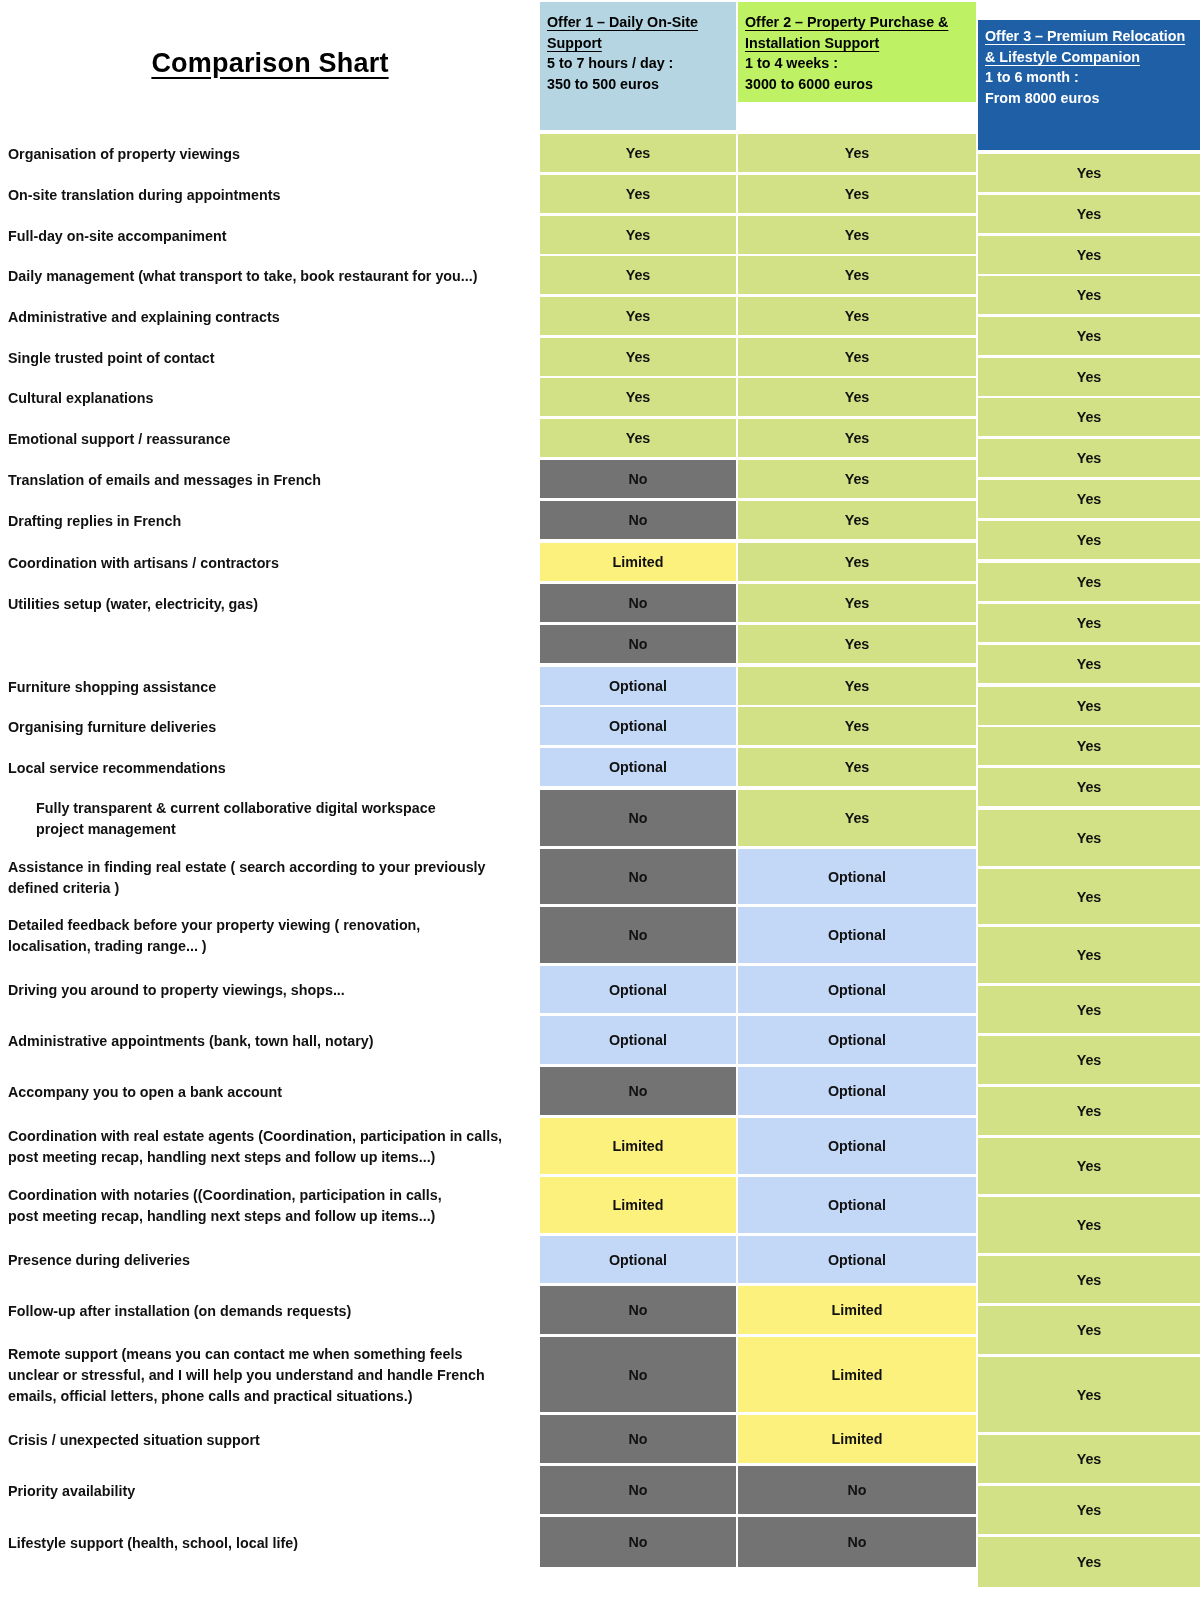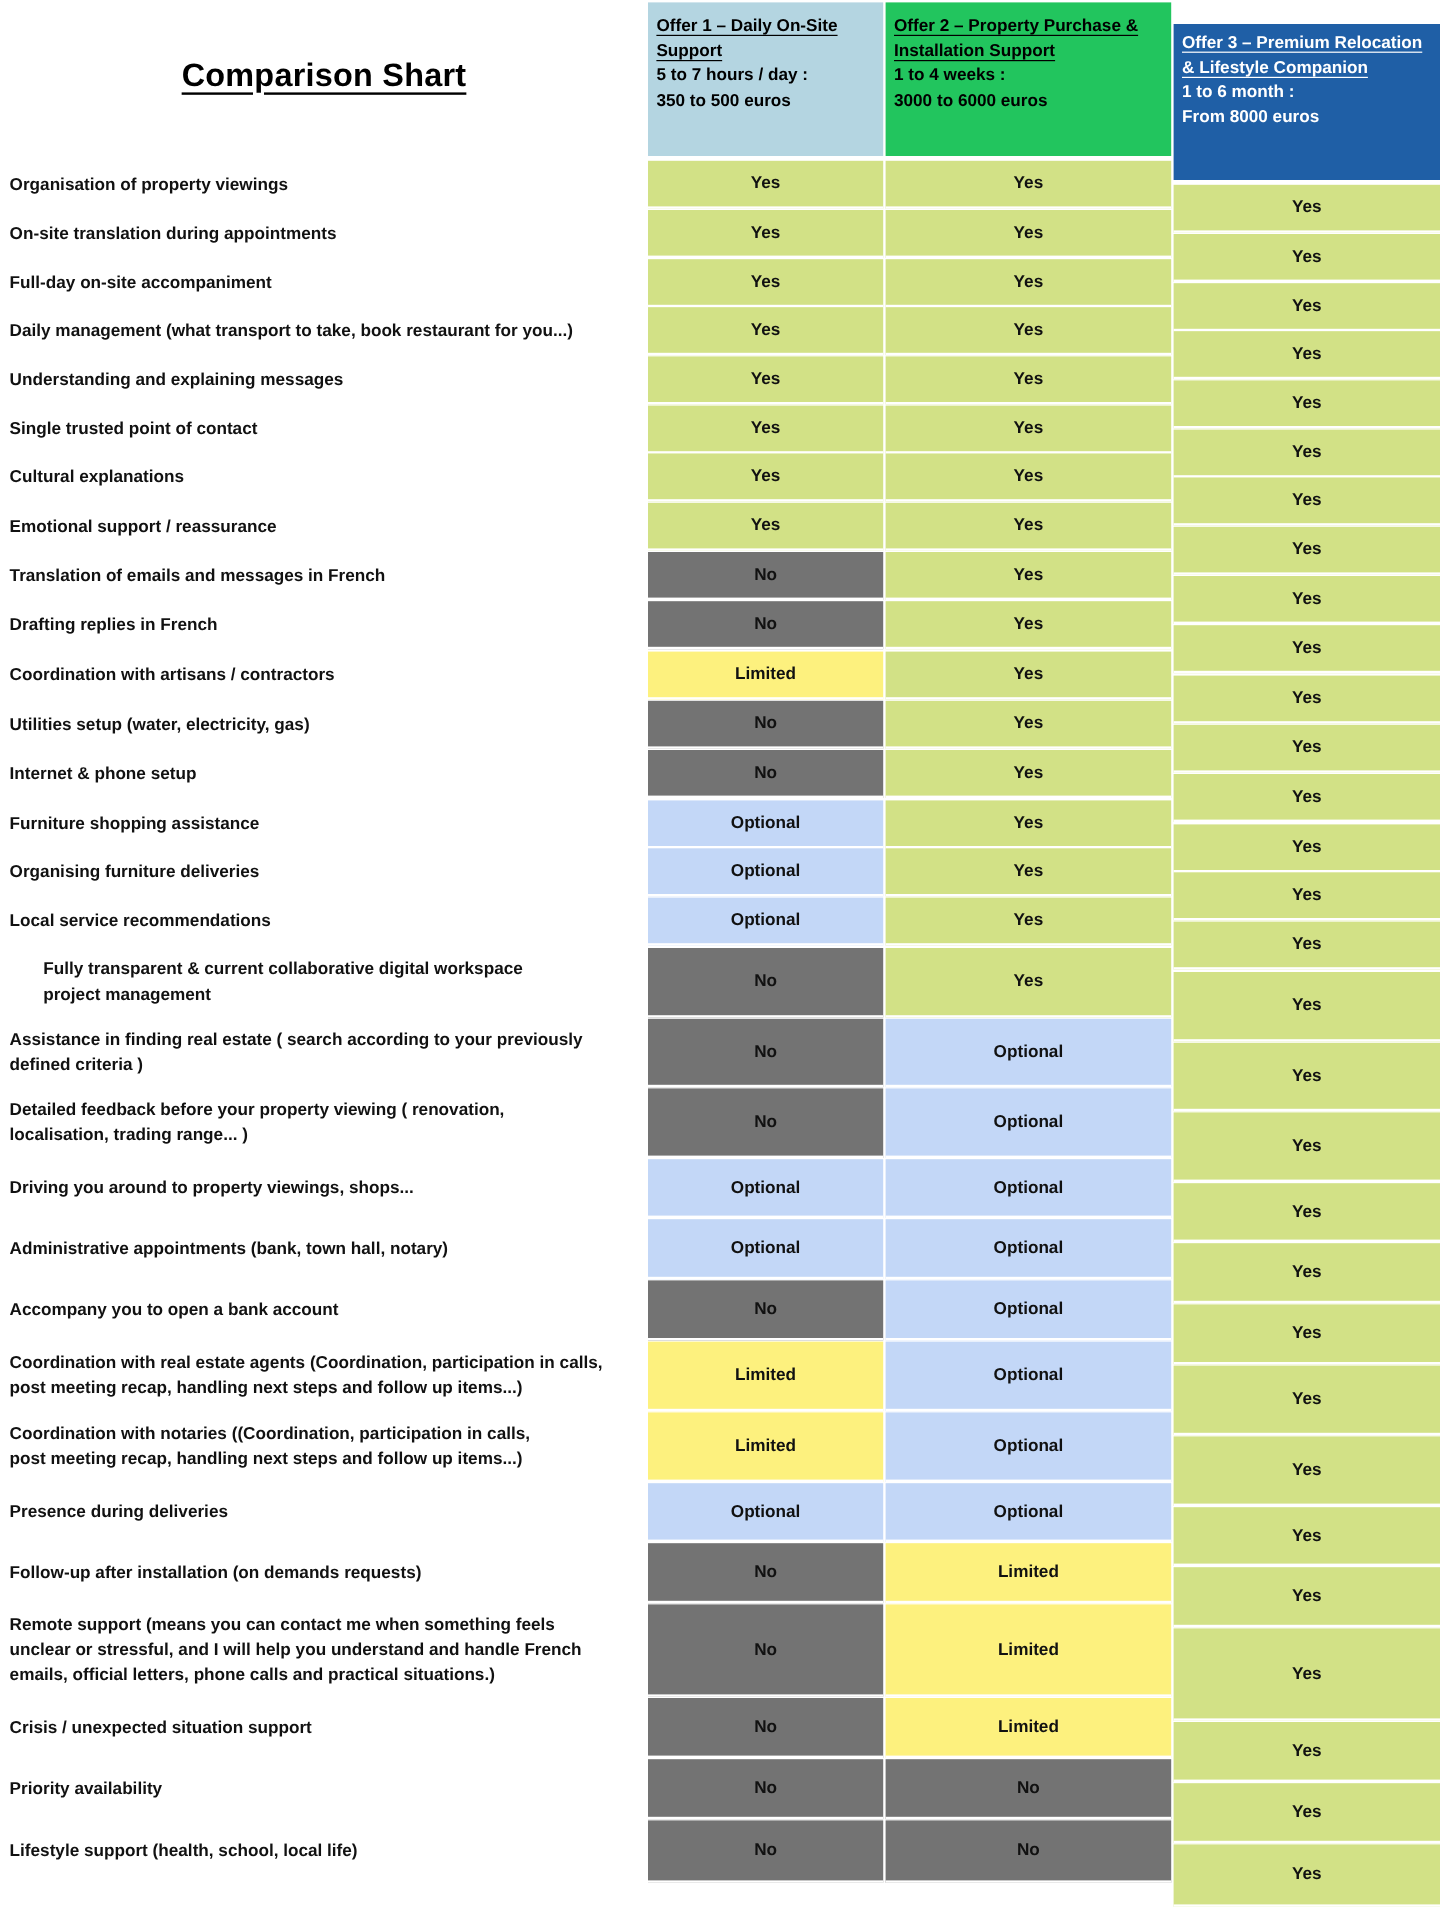--- a/index.html
+++ b/index.html
@@ -75,21 +75,21 @@
     top: 2px;
     left: 0;
     right: 0;
     padding: 10px 6px 8px 7px;
     font-size: 14.3px;
     font-weight: bold;
     line-height: 20.5px;
     color: #000000;
   }
   #hdr1 { height: 128px; background: #b4d5e1; }
-  #hdr2 { height: 128px; background: #22c55e; }
+  #hdr2 { height: 100px; background: #bef264; }
   #hdr3 { height: 130px; top: 0; background: #1f5fa6; color: #ffffff; padding-top: 6px; }
   .hdr .u { text-decoration: underline; text-underline-offset: 3px; }
 
   .cell {
     position: absolute;
     left: 0;
     right: 0;
     display: flex;
     align-items: center;
     justify-content: center;
@@ -108,29 +108,28 @@
 
 <div id="root">
 
   <div id="title">Comparison Shart</div>
 
   <div id="labels">
       <div class="label-row" style="top: 134px; height: 40px;">Organisation of property viewings</div>
       <div class="label-row" style="top: 175px; height: 40px;">On-site translation during appointments</div>
       <div class="label-row" style="top: 216px; height: 40px;">Full-day on-site accompaniment</div>
       <div class="label-row" style="top: 256px; height: 40px;">Daily management (what transport to take, book restaurant for you...)</div>
-      <div class="label-row" style="top: 297px; height: 40px;">Understanding and explaining messages</div>
+      <div class="label-row" style="top: 297px; height: 40px;">Administrative and explaining contracts</div>
       <div class="label-row" style="top: 338px; height: 40px;">Single trusted point of contact</div>
       <div class="label-row" style="top: 378px; height: 40px;">Cultural explanations</div>
       <div class="label-row" style="top: 419px; height: 40px;">Emotional support / reassurance</div>
       <div class="label-row" style="top: 460px; height: 40px;">Translation of emails and messages in French</div>
       <div class="label-row" style="top: 501px; height: 40px;">Drafting replies in French</div>
       <div class="label-row" style="top: 543px; height: 40px;">Coordination with artisans / contractors</div>
       <div class="label-row" style="top: 584px; height: 40px;">Utilities setup (water, electricity, gas)</div>
-      <div class="label-row" style="top: 625px; height: 40px;">Internet &amp; phone setup</div>
       <div class="label-row" style="top: 667px; height: 40px;">Furniture shopping assistance</div>
       <div class="label-row" style="top: 707px; height: 40px;">Organising furniture deliveries</div>
       <div class="label-row" style="top: 748px; height: 40px;">Local service recommendations</div>
       <div class="label-row" style="top: 790px; height: 58px; margin-left: 28px;">Fully transparent &amp; current collaborative digital workspace
 project management</div>
       <div class="label-row" style="top: 849px; height: 57px;">Assistance in finding real estate ( search according to your previously
 defined criteria )</div>
       <div class="label-row" style="top: 907px; height: 58px;">Detailed feedback before your property viewing ( renovation,
 localisation, trading range... )</div>
       <div class="label-row" style="top: 966px; height: 49px;">Driving you around to property viewings, shops...</div>

